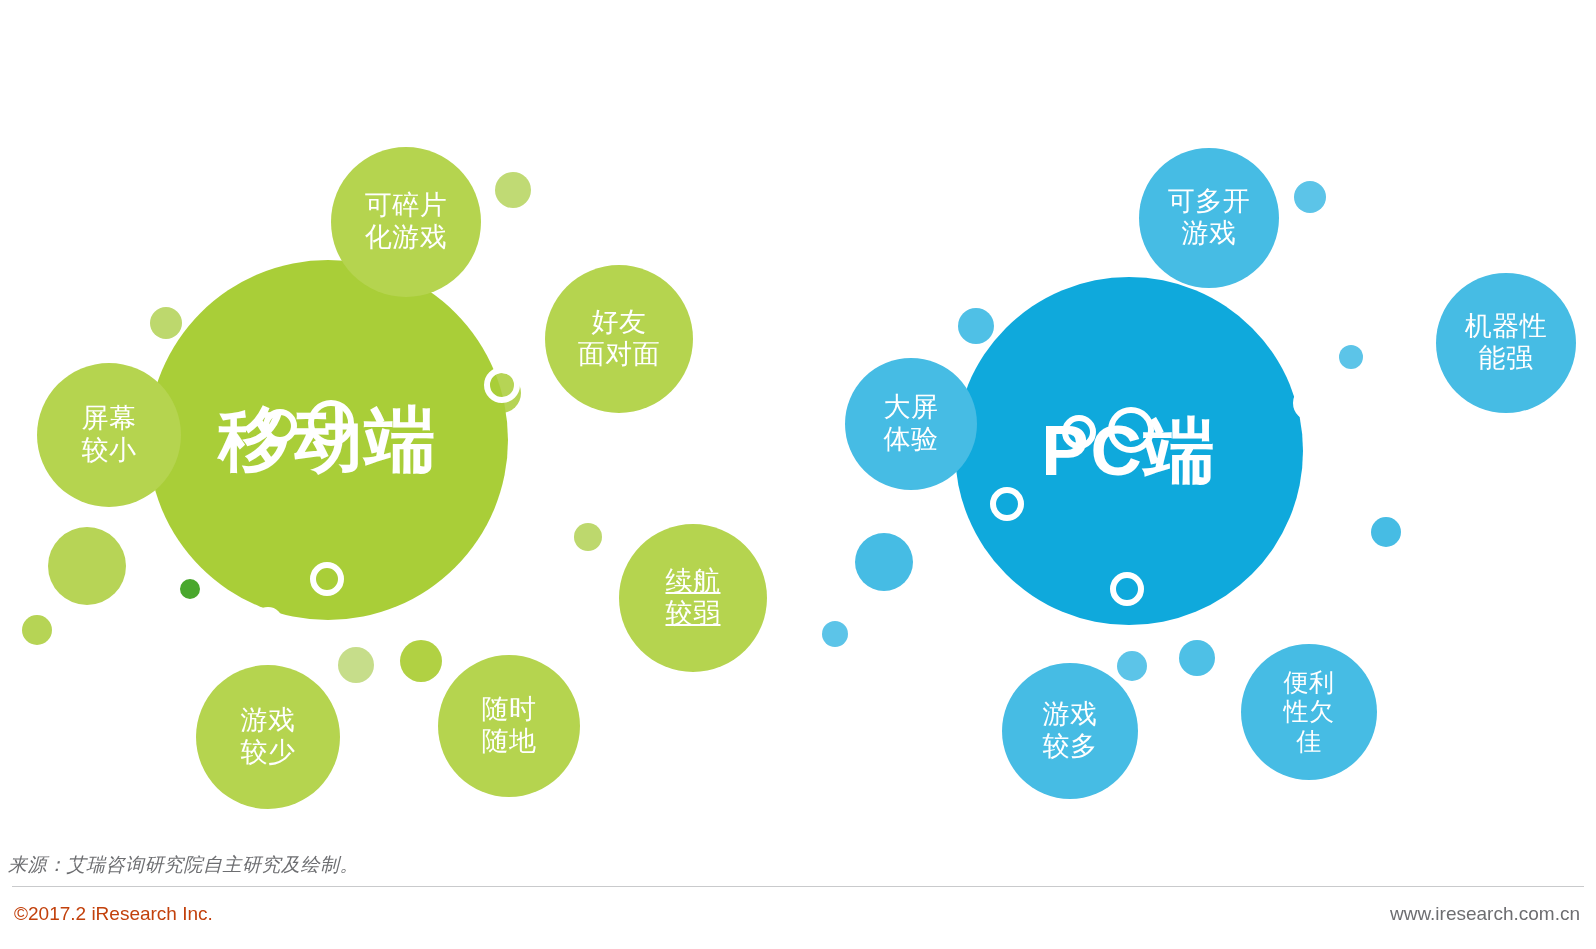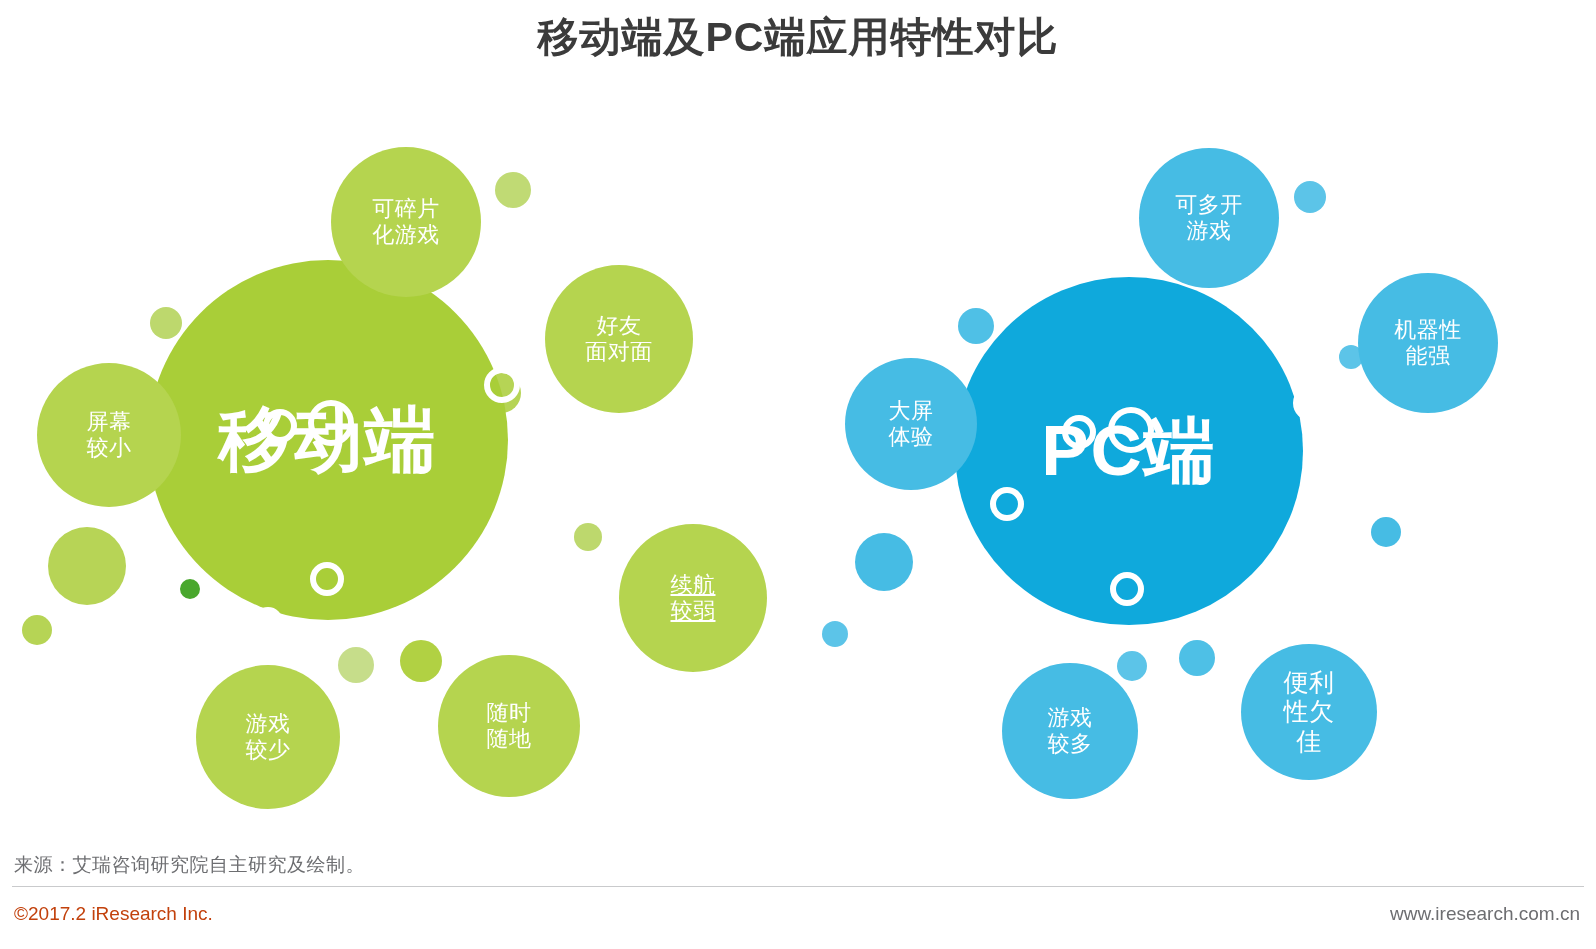--- a/index.html
+++ b/index.html
@@ -60,44 +60,45 @@
   }
 
   
   .hub .lbl {
     font-size: 71px;
     font-weight: bold;
     letter-spacing: 2px;
   }
 
   
-  .sat .lbl { font-size: 22px; }
+  .sat .lbl { font-size: 27px; }
   .sat-sm .lbl { font-size: 25px; }
 
   
   .dot { }
 
   
   .ring {
     position: absolute;
     border-radius: 50%;
     border: 6px solid #ffffff;
     box-sizing: border-box;
     background: transparent;
   }
   .ring.filled-green { background: #49a72d; }
 
   
   #source-line {
     position: absolute;
-    left: 14px;
+    left: 8px;
     top: 852px;
     font-size: 19px;
     color: #6d6e71;
     letter-spacing: 0.5px;
+    font-style: italic;
   }
   #rule-1 {
     position: absolute;
     left: 12px;
     top: 886px;
     width: 1572px;
     height: 1px;
     background: #c9cacc;
   }
   #copyright {
@@ -113,21 +114,20 @@
     top: 903px;
     font-size: 19px;
     color: #6d6e71;
   }
 </style>
 </head>
 <body>
 
 <div id="page">
 
-  <div id="title">移动端及PC端应用特性对比</div>
 
   <div id="stage">
 
     <div class="bubble dot" style="left:495px; top:77px; width:36px; height:36px; background:#c0da74;"></div>
     <div class="bubble dot" style="left:150px; top:212px; width:32px; height:32px; background:#bdd86d;"></div>
     <div class="bubble dot" style="left:481px; top:278px; width:40px; height:40px; background:#b6d455;"></div>
     <div class="bubble dot" style="left:48px; top:432px; width:78px; height:78px; background:#b7d456;"></div>
     <div class="bubble dot" style="left:22px; top:520px; width:30px; height:30px; background:#b6d455;"></div>
     <div class="bubble dot" style="left:574px; top:428px; width:28px; height:28px; background:#bdd86d;"></div>
     <div class="bubble dot" style="left:338px; top:552px; width:36px; height:36px; background:#c6dd8a;"></div>
@@ -196,21 +196,21 @@
     <div class="bubble sat" style="left:1139px; top:53px; width:140px; height:140px; background:#46bce4;font-family:Liberation Serif, serif;">
       <span class="lbl">可多开
 游戏</span>
     </div>
 
     <div class="bubble sat" style="left:845px; top:263px; width:132px; height:132px; background:#46bce4;">
       <span class="lbl">大屏
 体验</span>
     </div>
 
-    <div class="bubble sat" style="left:1358px; top:178px; width:140px; height:140px; background:#46bce4;">
+    <div class="bubble sat" style="left:1436px; top:178px; width:140px; height:140px; background:#46bce4;">
       <span class="lbl">机器性
 能强</span>
     </div>
 
 
     <div class="bubble sat" style="left:1002px; top:568px; width:136px; height:136px; background:#46bce4;">
       <span class="lbl">游戏
 较多</span>
     </div>
 

